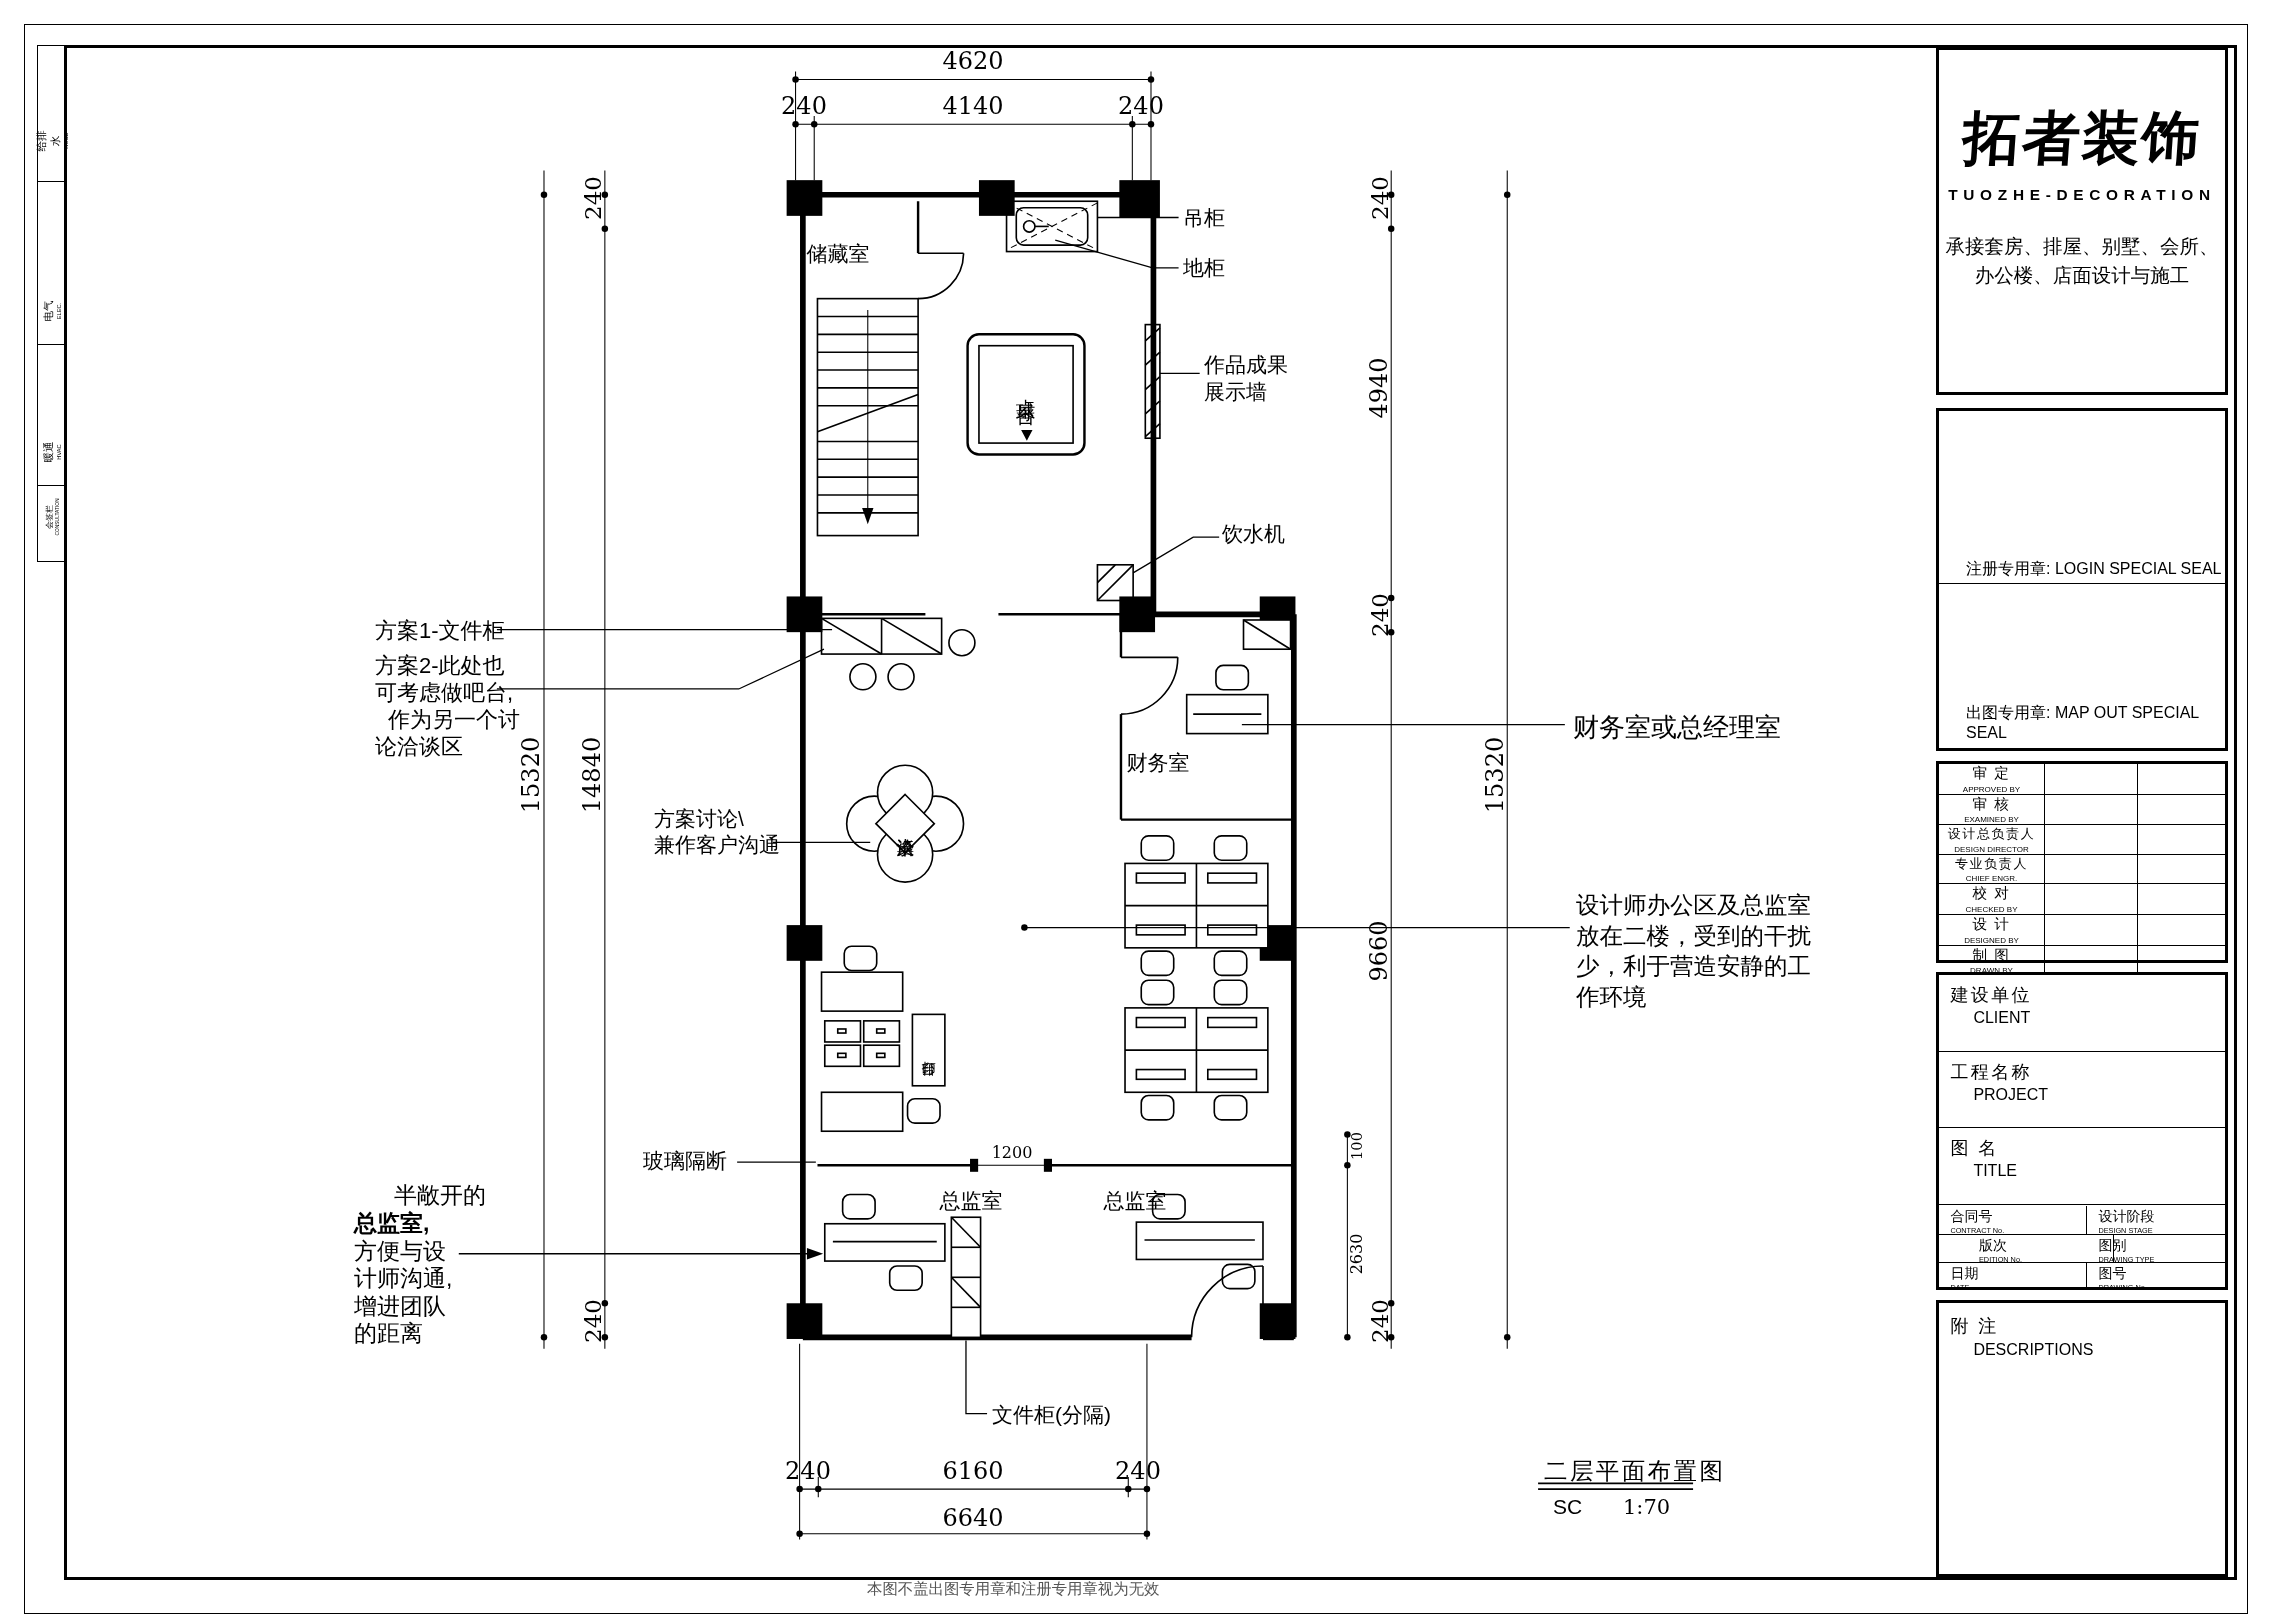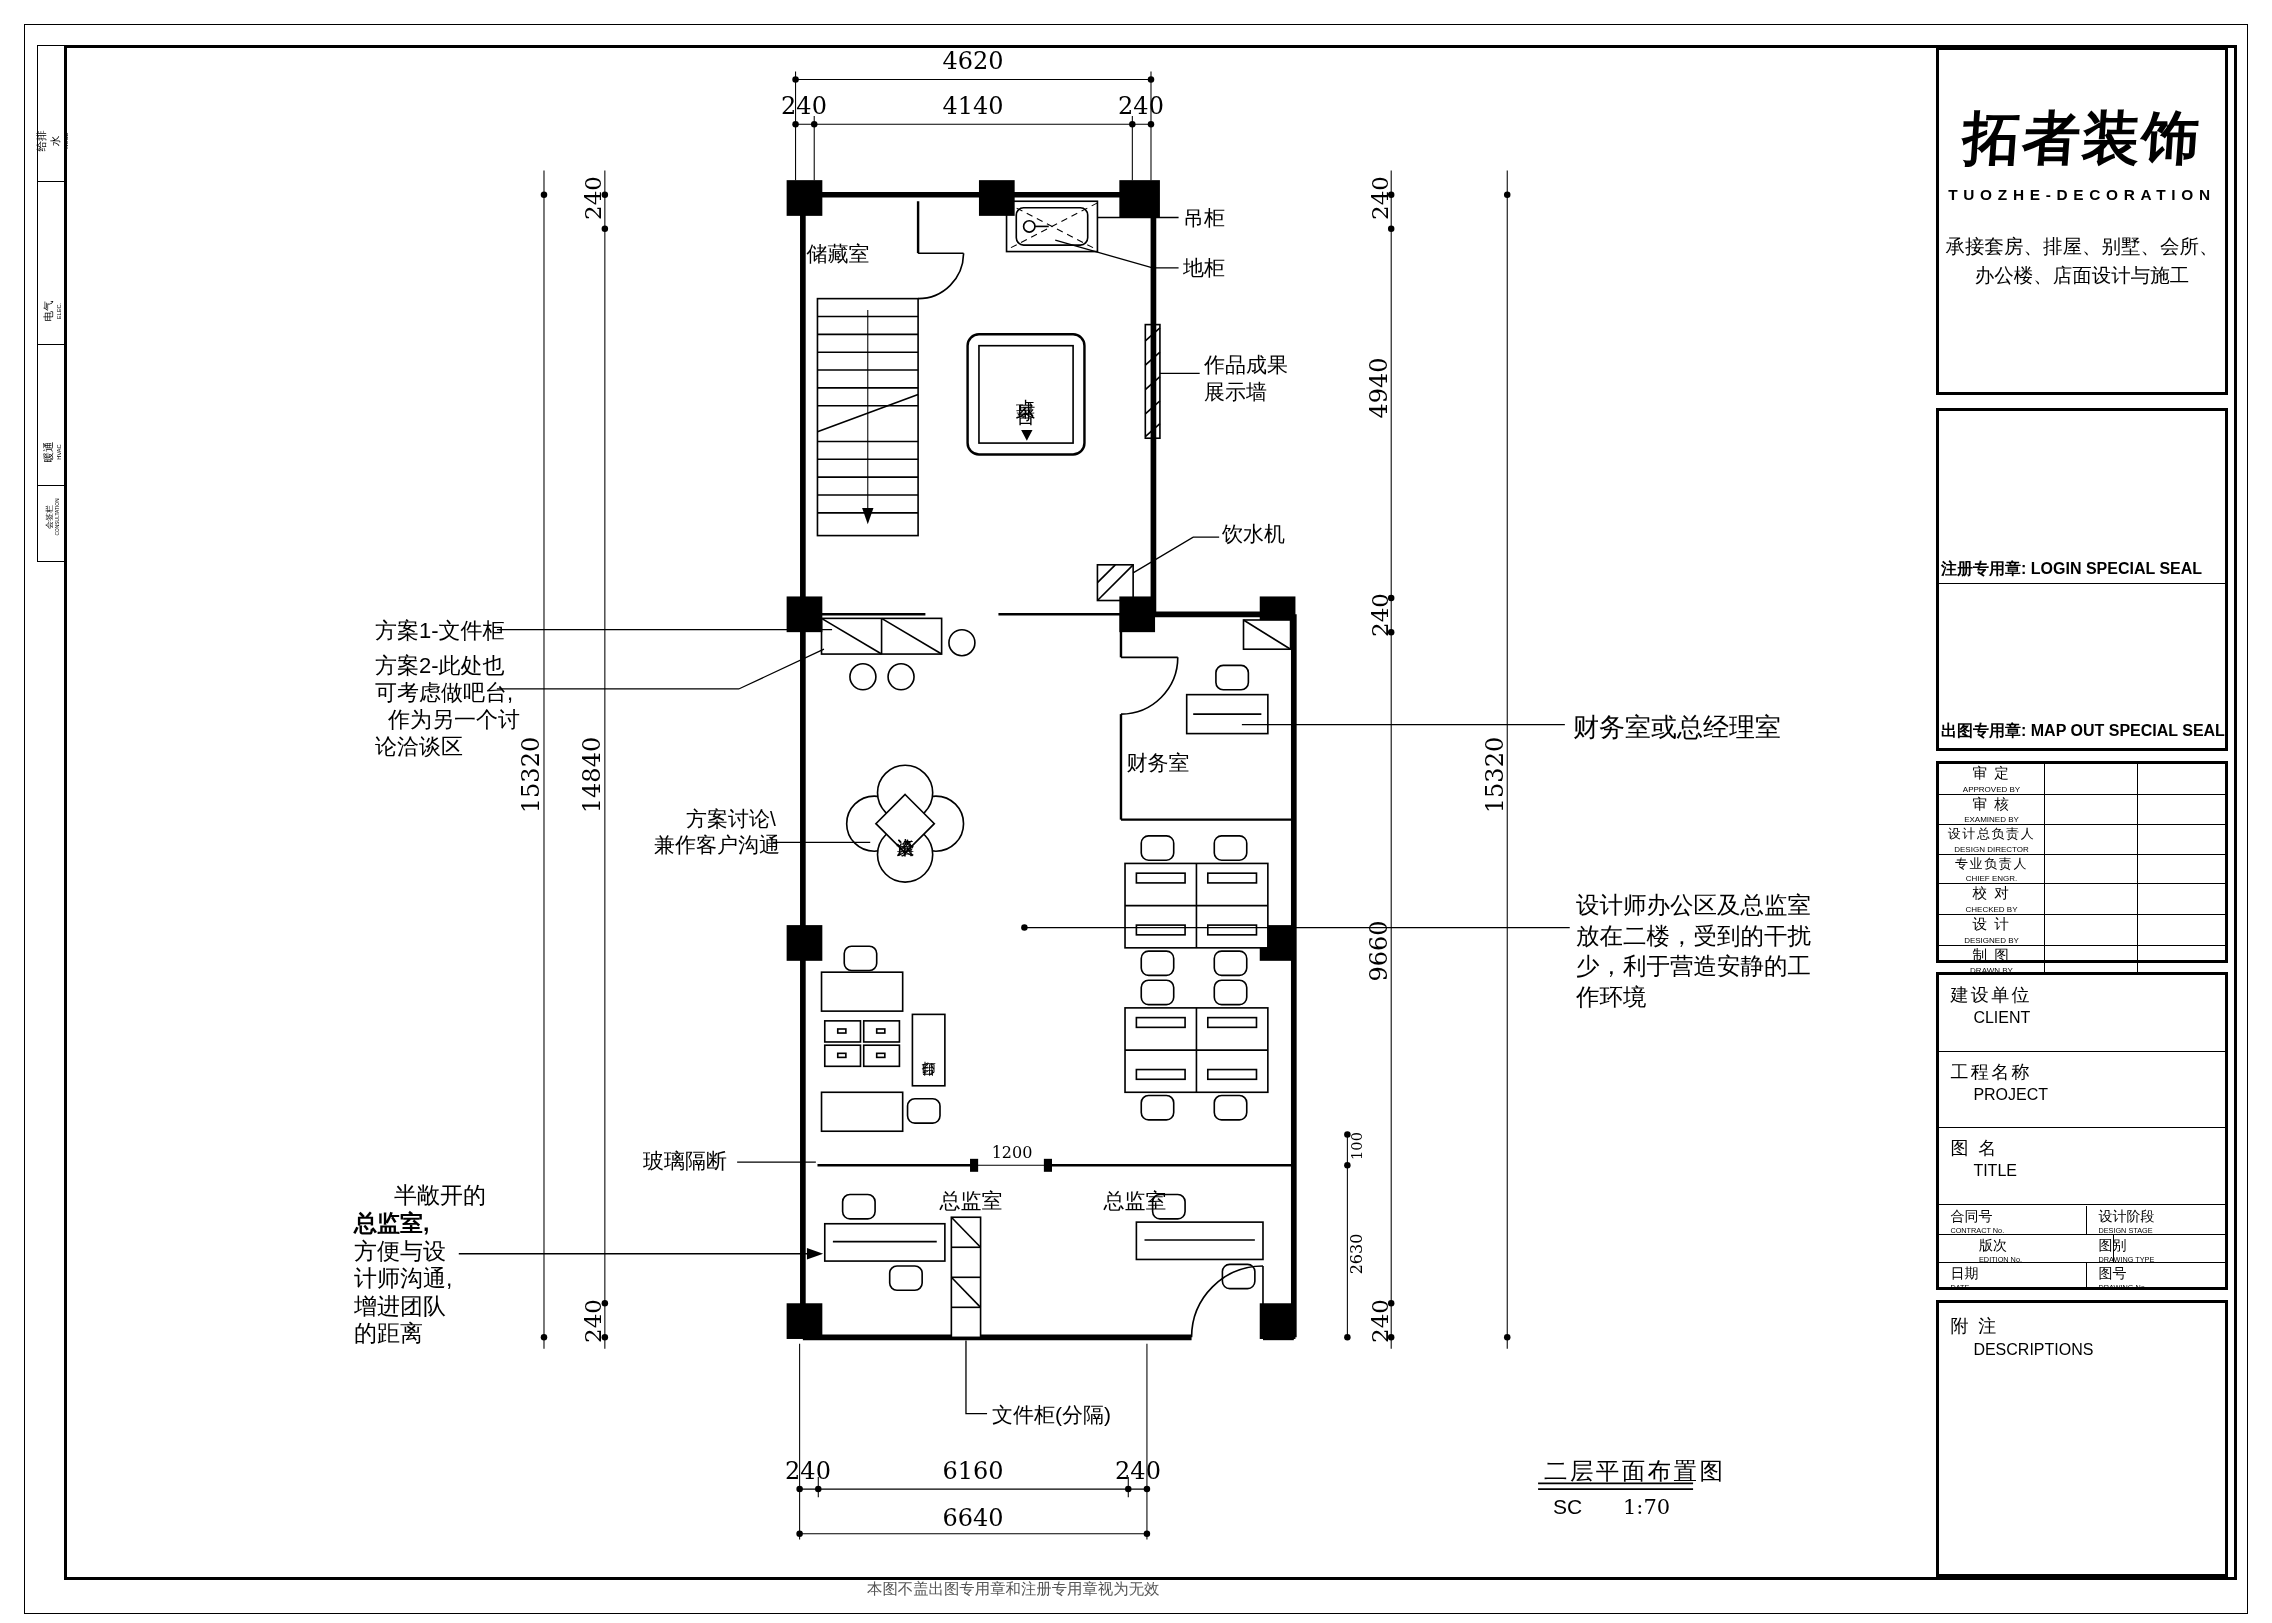--- a/index.html
+++ b/index.html
@@ -17,21 +17,21 @@
   .so-cell{position:relative;border-bottom:0.8px solid #000;display:flex;align-items:flex-end;justify-content:center;}
   .so-rot{transform:rotate(-90deg);transform-origin:center;text-align:center;margin-bottom:23px;}
   .so-cn{font-size:10.6px;}
   .so-en{font-size:5.7px;letter-spacing:0px;}
   
   #titleblock{position:absolute;left:1936px;top:47px;width:299px;height:1530px;font-family:"Liberation Sans",sans-serif;}
   .tb-box{position:absolute;left:0;width:292px;border:3.2px solid #000;box-sizing:border-box;background:#fff;}
   .tb-logo-cn{font-size:58px;font-weight:900;letter-spacing:1.6px;text-align:center;margin-top:50px;transform:skewX(-4deg);}
   .tb-logo-en{font-size:15.4px;font-weight:bold;letter-spacing:5.7px;text-align:center;margin-top:8px;}
   .tb-tagline{font-size:19.5px;text-align:center;margin-top:28px;line-height:1.5;}
-  .tb-seal-label{position:absolute;left:2px;font-size:16px;font-weight:bold;}
+  .tb-seal-label{position:absolute;left:27px;font-size:16px;}
   .tb-approve{display:grid;grid-template-columns:106px 93px 1fr;grid-template-rows:repeat(7,1fr);}
   .ta-label{border-right:0.8px solid #000;border-bottom:0.8px solid #000;display:flex;flex-direction:column;align-items:center;justify-content:center;}
   .ta-cell{border-right:0.8px solid #000;border-bottom:0.8px solid #000;}
   .ta-cn{font-size:14.6px;letter-spacing:1.6px;}
   .ta-en{font-size:8px;margin-top:1.6px;}
   .ti-sec{position:absolute;left:0;width:100%;box-sizing:border-box;border-bottom:0.8px solid #000;padding:8px 0 0 11.4px;}
   .ti-cn{font-size:18px;letter-spacing:2.4px;}
   .ti-en{font-size:16px;margin-top:2.4px;margin-left:23px;}
   .tm-cell{position:absolute;box-sizing:border-box;border-bottom:0.8px solid #000;padding:1.6px 0 0 11.4px;}
   .tm-cn{font-size:14px;}
@@ -383,21 +383,21 @@
   <div class="t cjk" style="left:1204px;top:354px;font-size:21px;">作品成果</div>
   <div class="t cjk" style="left:1204px;top:381px;font-size:21px;">展示墙</div>
   <div class="t cjk" style="left:1222px;top:523px;font-size:21px;">饮水机</div>
 
   <div class="t cjk" style="left:375px;top:619px;font-size:22px;">方案1-文件柜</div>
   <div class="t cjk" style="left:375px;top:654px;font-size:22px;">方案2-此处也</div>
   <div class="t cjk" style="left:375px;top:681px;font-size:22px;">可考虑做吧台,</div>
   <div class="t cjk" style="left:388px;top:708px;font-size:22px;">作为另一个讨</div>
   <div class="t cjk" style="left:375px;top:735px;font-size:22px;">论洽谈区</div>
 
-  <div class="t cjk" style="left:654px;top:808px;font-size:21px;margin-left:32px;">方案讨论\</div>
+  <div class="t cjk" style="left:654px;top:808px;font-size:21px;">方案讨论\</div>
   <div class="t cjk" style="left:654px;top:834px;font-size:21px;">兼作客户沟通</div>
 
   <div class="t cjk" style="left:1573px;top:714px;font-size:26px;">财务室或总经理室</div>
 
   <div class="t cjk" style="left:1576px;top:893px;font-size:23.5px;">设计师办公区及总监室</div>
   <div class="t cjk" style="left:1576px;top:924px;font-size:23.5px;">放在二楼，受到的干扰</div>
   <div class="t cjk" style="left:1576px;top:954px;font-size:23.5px;">少，利于营造安静的工</div>
   <div class="t cjk" style="left:1576px;top:985px;font-size:23.5px;">作环境</div>
 
   <div class="t cjk" style="left:643px;top:1150px;font-size:21px;">玻璃隔断</div>

